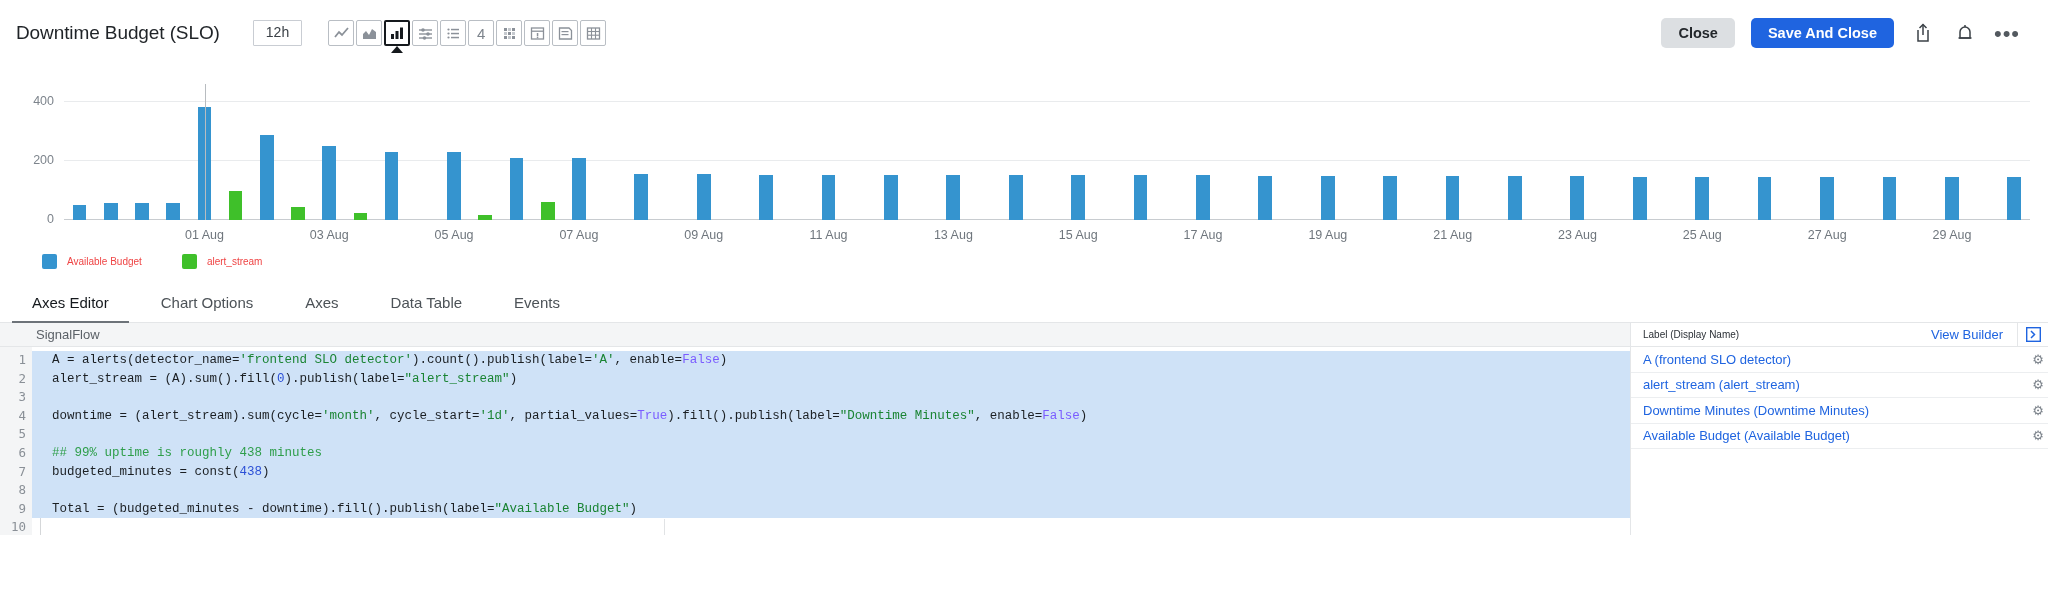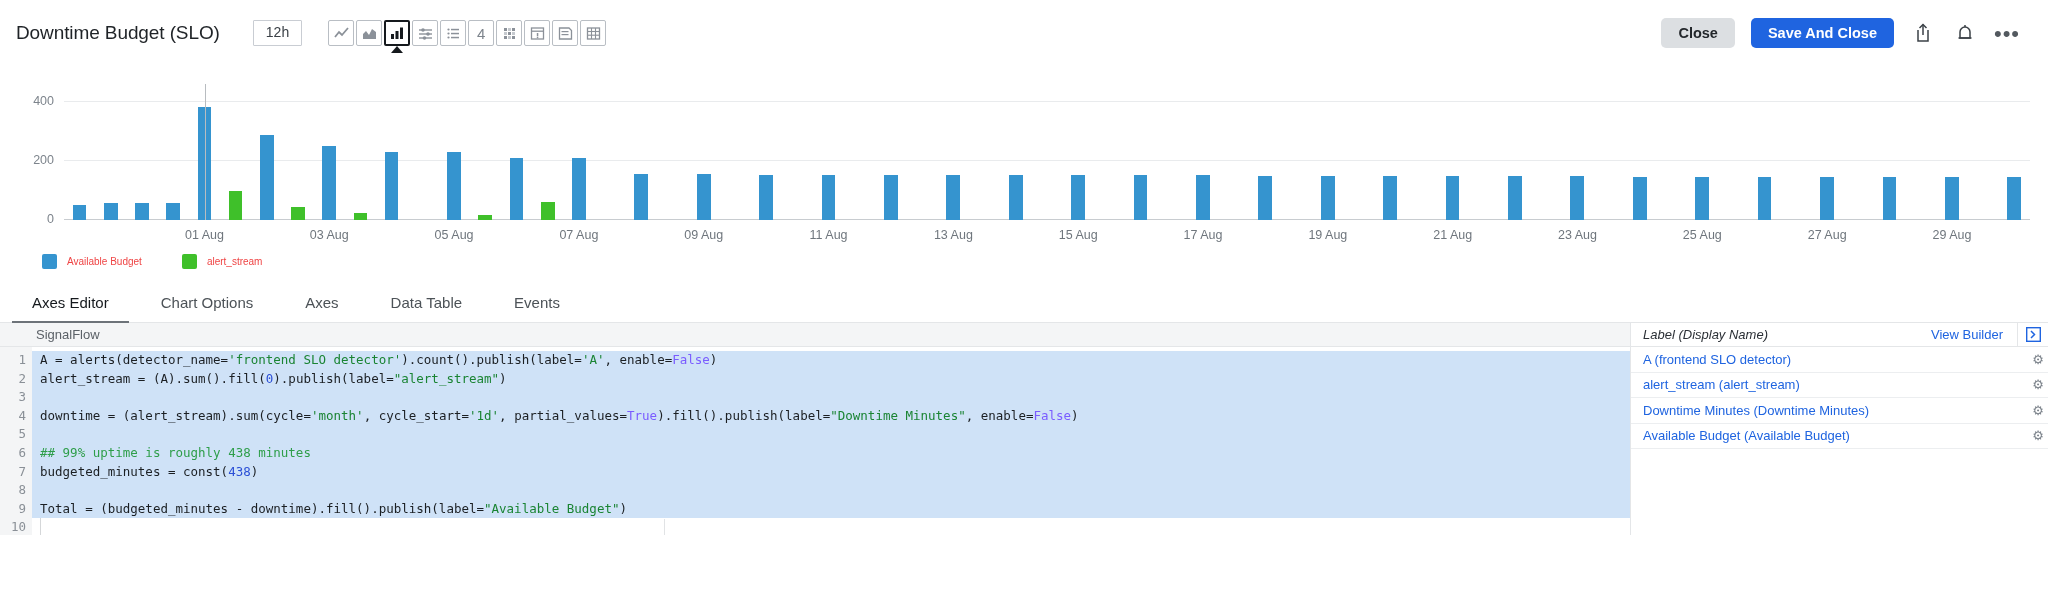--- a/index.html
+++ b/index.html
@@ -235,21 +235,21 @@
     text-align: right;
     padding-top: 4px;
   }
   .gutter div { color: #8a9097; padding-right: 6px; height: 18.6px; }
   .code-lines {
     position: absolute;
     left: 32px; right: 0; top: 0; bottom: 0;
     padding-top: 4px;
     white-space: pre;
   }
-  .code-line { height: 18.6px; padding-left: 8px; }
+  .code-line { height: 18.6px; padding-left: 20px; font-family: Liberation Mono, monospace; }
   .code-line.sel { background: #cfe2f7; }
   .code-indent-guide {
     position: absolute;
     left: 40px; top: 4px;
     width: 1px; height: 188px;
     background: #d5d7d9;
   }
   .vsplit {
     position: absolute;
     left: 664px; top: 172px; bottom: 0;
@@ -270,21 +270,21 @@
     display: flex;
     flex-direction: column;
   }
   .labels-head {
     height: 24px;
     display: flex;
     align-items: center;
     border-bottom: 1px solid #e4e6e8;
     padding: 0 0 0 12px;
   }
-  .labels-head-title { font-size: 13px; color: #2b3036; flex: 1 1 auto; font-style: italic; }
+  .labels-head-title { font-size: 10px; color: #2b3036; flex: 1 1 auto; }
   .view-builder {
     font-size: 13px; color: #1f64e0; padding-right: 14px;
     border-right: 1px solid #e4e6e8; height: 100%;
     display: flex; align-items: center;
   }
   .collapse-btn {
     width: 30px; height: 100%;
     display: flex; align-items: center; justify-content: center;
     color: #1f64e0;
   }

